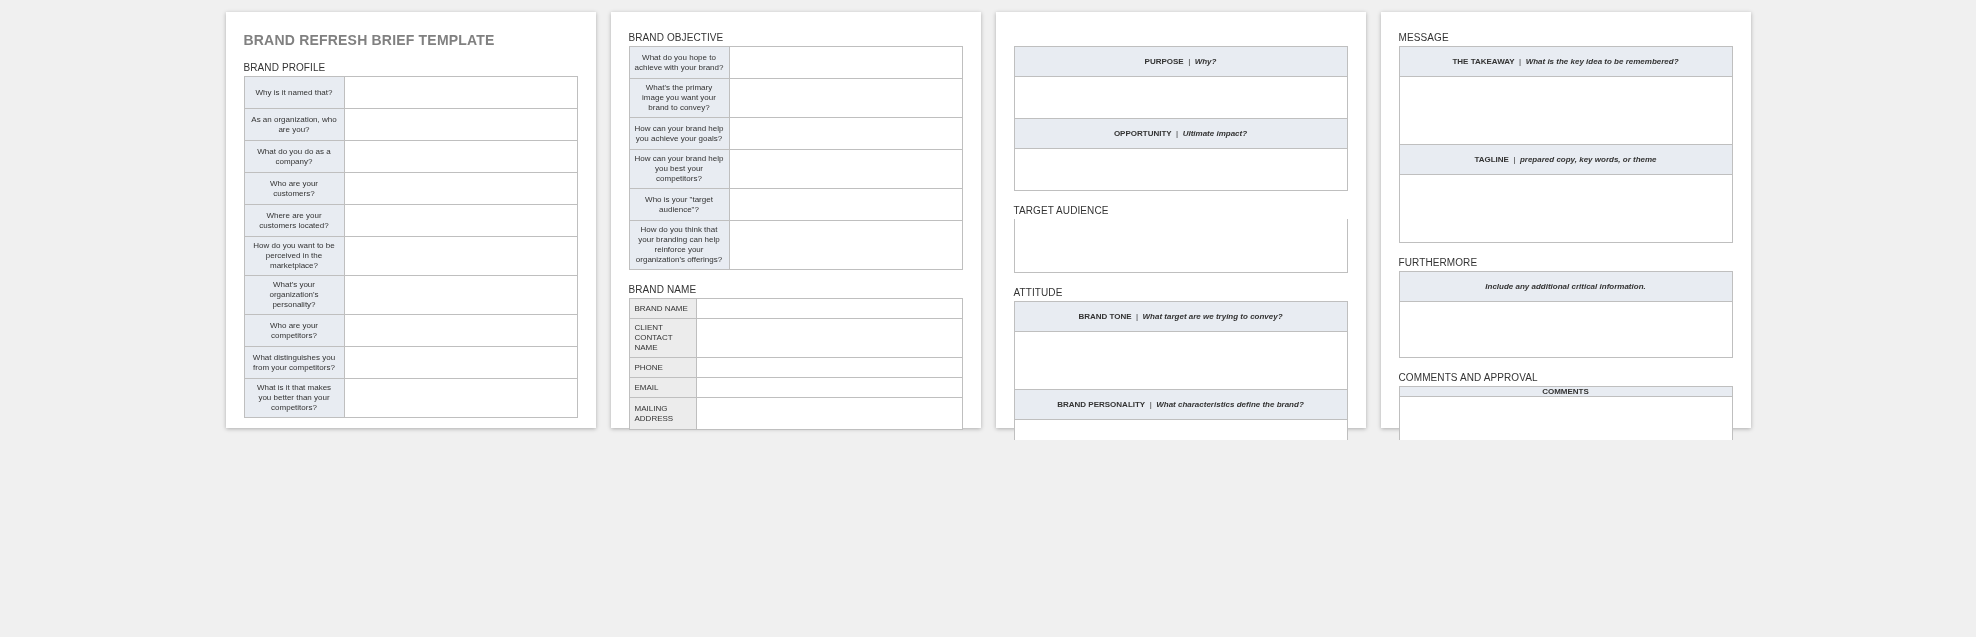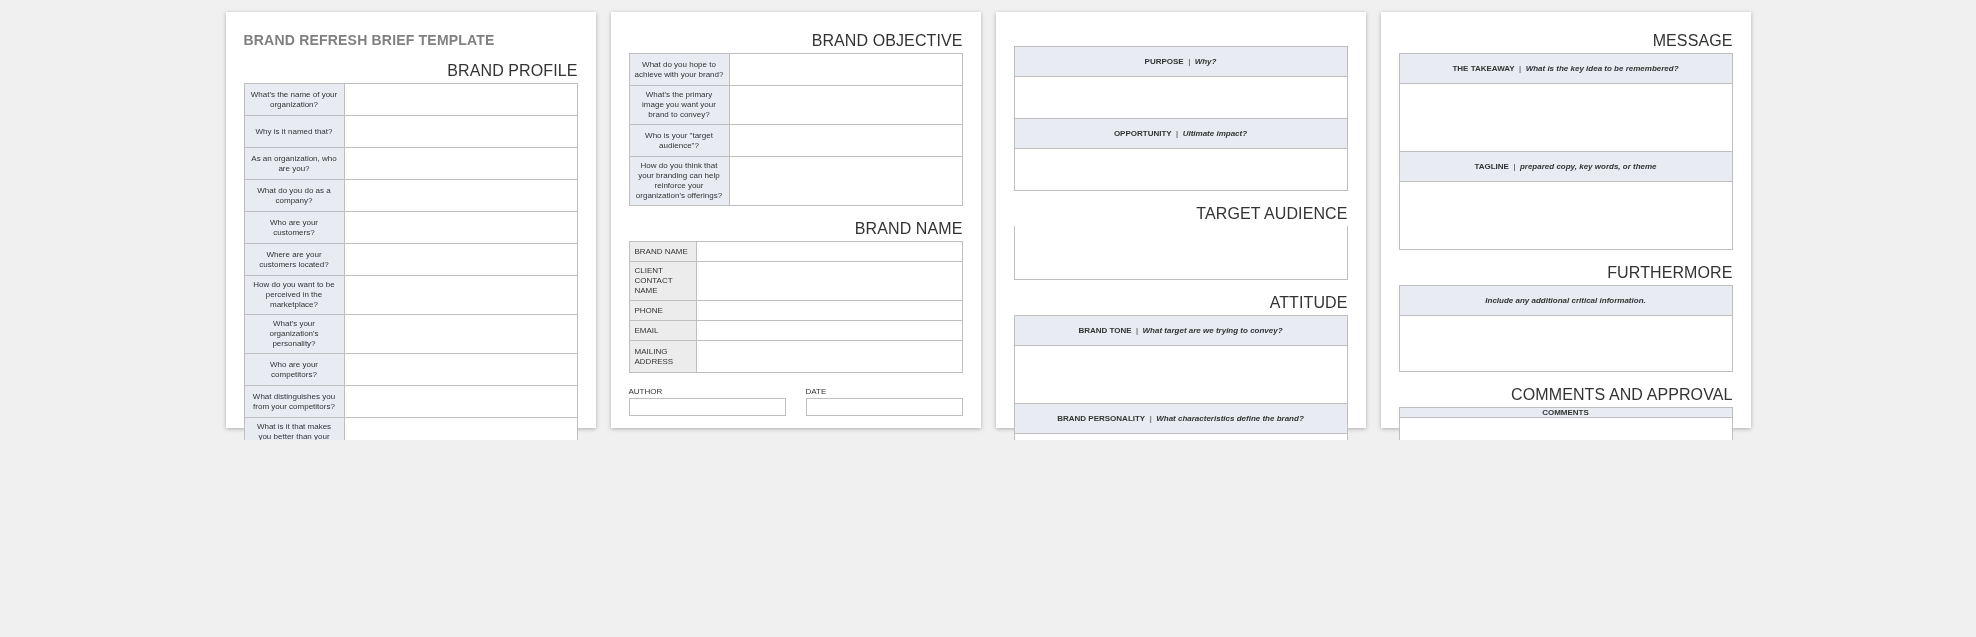--- a/index.html
+++ b/index.html
@@ -22,25 +22,24 @@
     position: relative;
   }
   .doc-title {
     font-size: 14px;
     font-weight: bold;
     color: #808080;
     letter-spacing: 0.2px;
     margin-bottom: 14px;
   }
   .section-title {
-    font-size: 16px;
+    font-size: 10px;
     color: #333;
     margin-bottom: 3px;
     letter-spacing: 0.1px;
-    text-align: right;
   }
   table {
     width: 100%;
     border-collapse: collapse;
     margin-bottom: 14px;
   }
   td {
     border: 1px solid #bfbfbf;
     padding: 4px 5px;
     vertical-align: middle;
@@ -99,24 +98,20 @@
   }
 </style>
 </head>
 <body>
 
 <div class="page">
   <div class="doc-title">BRAND REFRESH BRIEF TEMPLATE</div>
   <div class="section-title">BRAND PROFILE</div>
   <table>
     <tbody>
-        <tr>
-          <td class="label-cell">What's the name of your organization?</td>
-          <td class="value-cell"></td>
-        </tr>
     <tr>
           <td class="label-cell">Why is it named that?</td>
           <td class="value-cell"></td>
         </tr>
     <tr>
           <td class="label-cell">As an organization, who are you?</td>
           <td class="value-cell"></td>
         </tr>
     <tr>
           <td class="label-cell">What do you do as a company?</td>
@@ -157,20 +152,28 @@
 <div class="page">
   <div class="section-title">BRAND OBJECTIVE</div>
   <table>
     <tbody>
         <tr>
           <td class="label-cell">What do you hope to achieve with your brand?</td>
           <td class="value-cell"></td>
         </tr>
     <tr>
           <td class="label-cell">What's the primary image you want your brand to convey?</td>
+          <td class="value-cell"></td>
+        </tr>
+    <tr>
+          <td class="label-cell">How can your brand help you achieve your goals?</td>
+          <td class="value-cell"></td>
+        </tr>
+    <tr>
+          <td class="label-cell">How can your brand help you best your competitors?</td>
           <td class="value-cell"></td>
         </tr>
     <tr>
           <td class="label-cell">Who is your "target audience"?</td>
           <td class="value-cell"></td>
         </tr>
     <tr>
           <td class="label-cell">How do you think that your branding can help reinforce your organization's offerings?</td>
           <td class="value-cell"></td>
         </tr>

